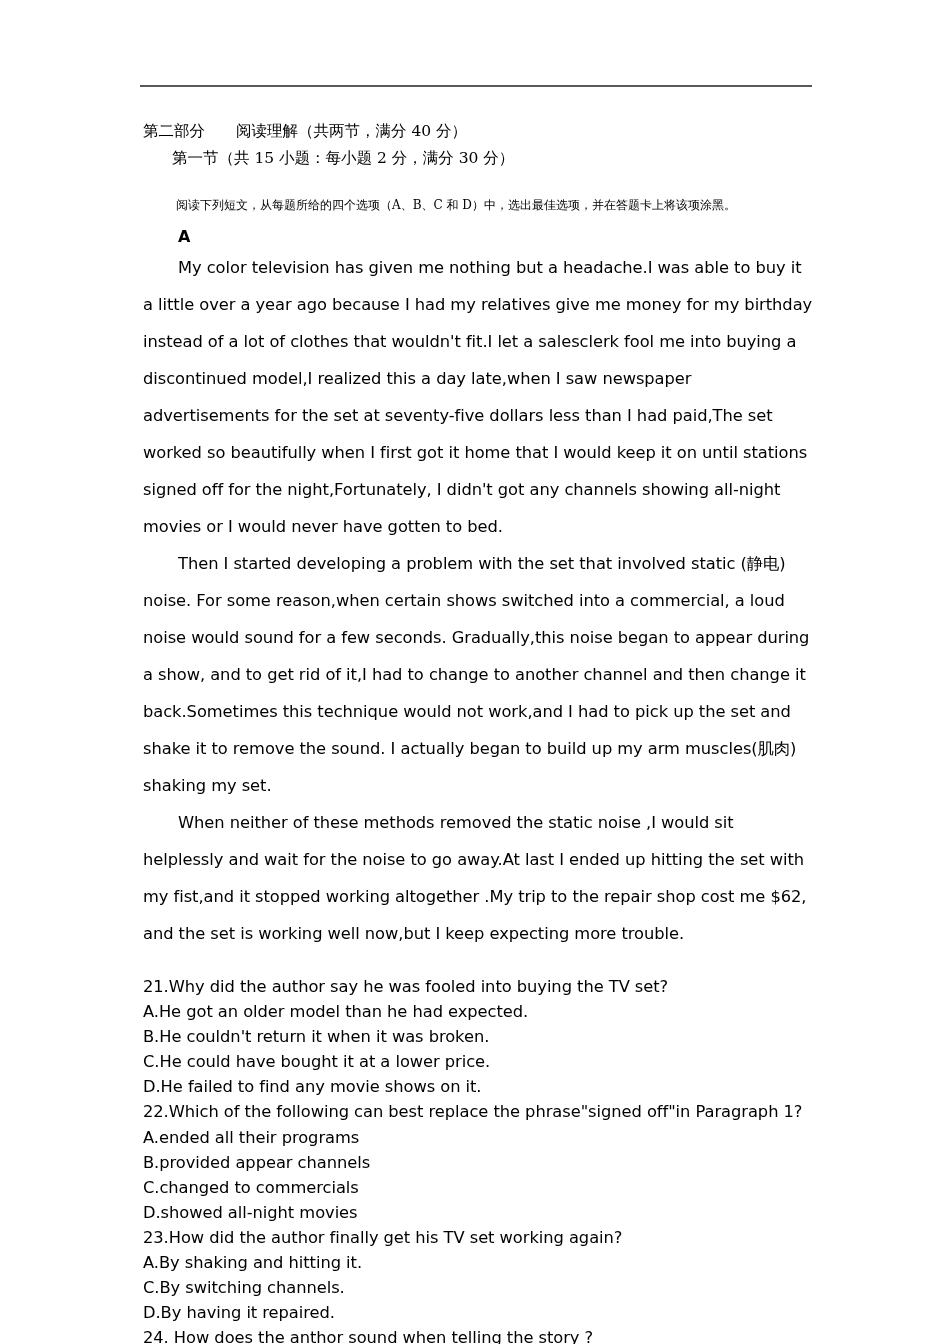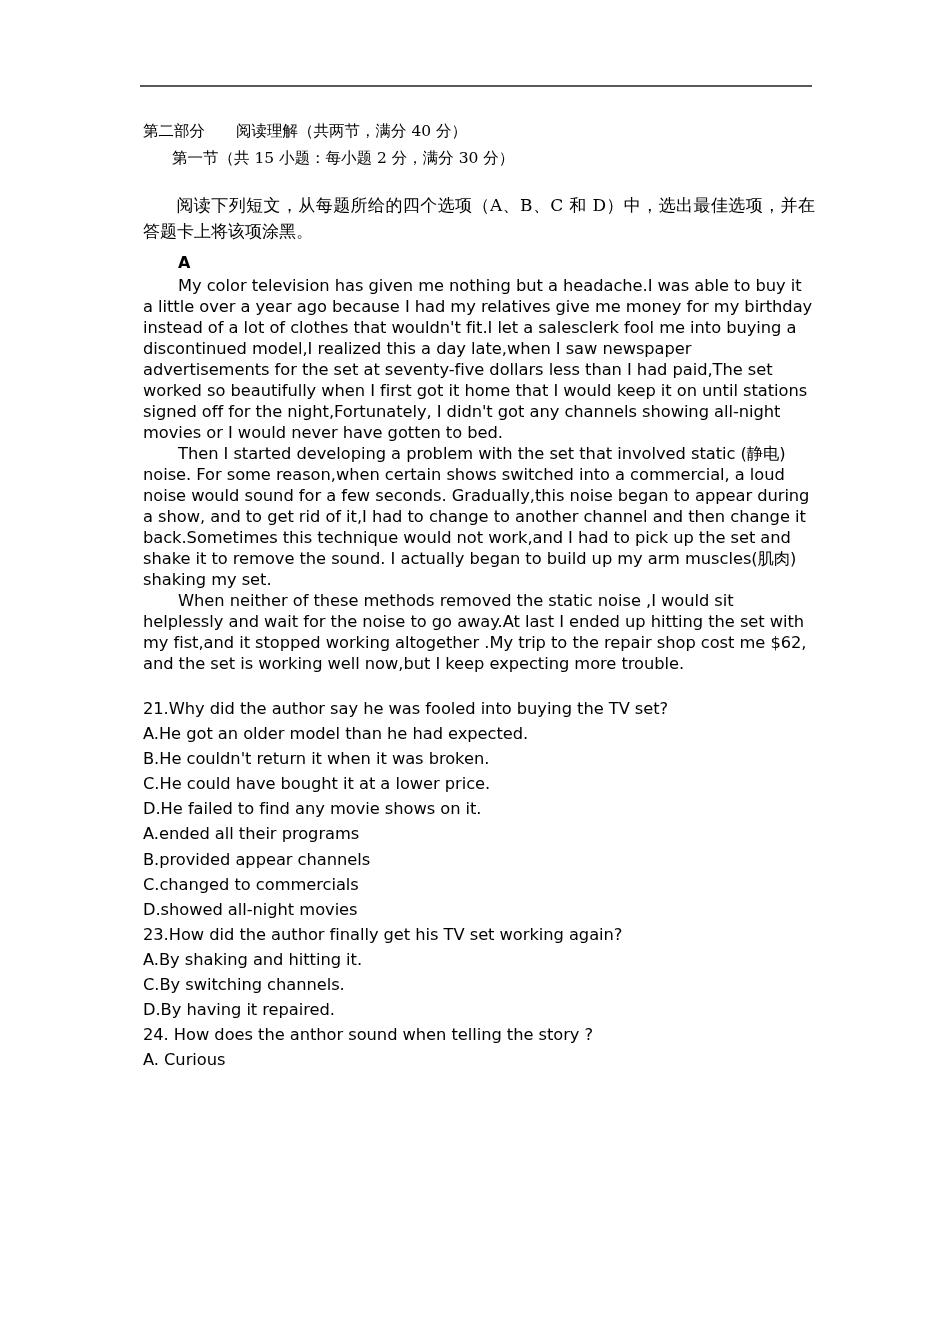--- a/index.html
+++ b/index.html
@@ -50,21 +50,21 @@
     color: #000;
     white-space: nowrap;
   }
   .cn-line.indent-2 {
     padding-left: 29px;
   }
 
   
   .cn-para {
     font-family: "DejaVu Serif", "Liberation Serif", serif;
-    font-size: 17px;
+    font-size: 12px;
     line-height: 26px;
     margin-top: 20px;
     text-align: justify;
     text-justify: inter-ideograph;
   }
   .cn-para .ind {
     display: inline-block;
     width: 33px;
   }
 
@@ -73,21 +73,21 @@
     font-weight: bold;
     font-size: 16px;
     line-height: 25px;
     margin-top: 6px;
     padding-left: 35px;
   }
 
   
   .en-para {
     font-size: 16.3px;
-    line-height: 21px;
+    line-height: 37px;
     margin: 0;
     text-indent: 35px;
     letter-spacing: -0.05px;
   }
 
   
   .questions {
     margin-top: 22px;
   }
   .q-line {
@@ -119,20 +119,21 @@
     <p class="en-para">My  color television has given me nothing but a headache.I was able to buy it a little over a year ago  because I had my relatives give me  money for my birthday instead of a lot of clothes that wouldn't fit.I let a salesclerk fool me into buying a discontinued model,I realized this a day late,when I saw newspaper advertisements for the set at seventy-five dollars less than I had paid,The set worked so beautifully when I first got it home that I would keep it on until stations signed off  for the night,Fortunately, I didn't got any channels showing all-night movies or I would never have gotten to bed.</p>
     <p class="en-para">Then I started developing a problem with the set that involved static (静电) noise. For some reason,when certain shows switched into a commercial, a loud noise would sound for a few seconds. Gradually,this noise began to appear during a show, and to get rid of it,I had to change to another channel and then change it back.Sometimes this technique would not work,and I had to pick up the set and shake it to remove the sound. I actually began to build up my arm muscles(肌肉) shaking my set.</p>
     <p class="en-para">When neither of these methods removed the static noise ,I would sit helplessly and  wait for the noise to go away.At last I ended up hitting the set with my fist,and it stopped working altogether .My trip to the repair shop cost me $62, and the set is working well now,but I keep expecting more trouble.</p>
 
     <div class="questions">
       <p class="q-line">21.Why did the author say he was fooled into buying the TV set?</p>
       <p class="q-line">A.He got an older model than he had expected.</p>
       <p class="q-line">B.He couldn't return it when it was broken.</p>
       <p class="q-line">C.He could have bought it at a lower price.</p>
       <p class="q-line">D.He failed to find any movie shows on it.</p>
+      <p class="q-line">22.Which of the following can best replace the phrase"signed off"in Paragraph 1?</p>
       <p class="q-line">A.ended all their programs</p>
       <p class="q-line">B.provided appear channels</p>
       <p class="q-line">C.changed to commercials</p>
       <p class="q-line">D.showed all-night movies</p>
       <p class="q-line">23.How did the author finally get his TV set working again?</p>
       <p class="q-line">A.By shaking and hitting it.</p>
       <p class="q-line">C.By switching channels.</p>
       <p class="q-line">D.By having it repaired.</p>
       <p class="q-line">24. How does the anthor sound when telling the story ?</p>
       <p class="q-line">A. Curious</p>

